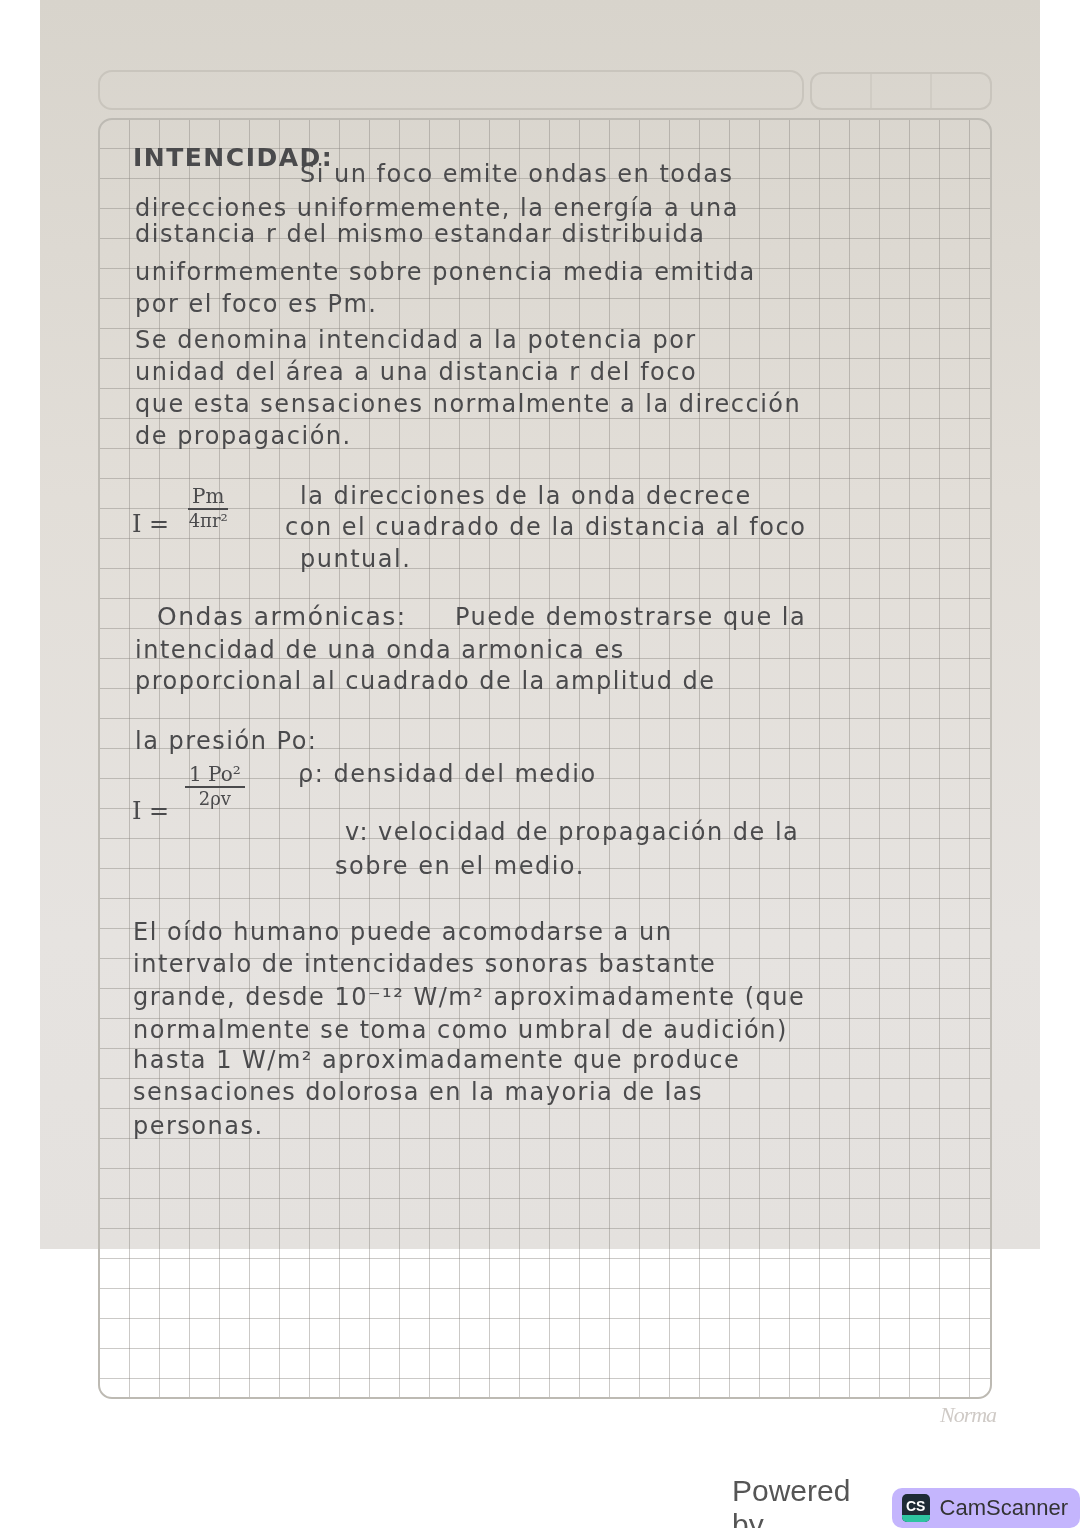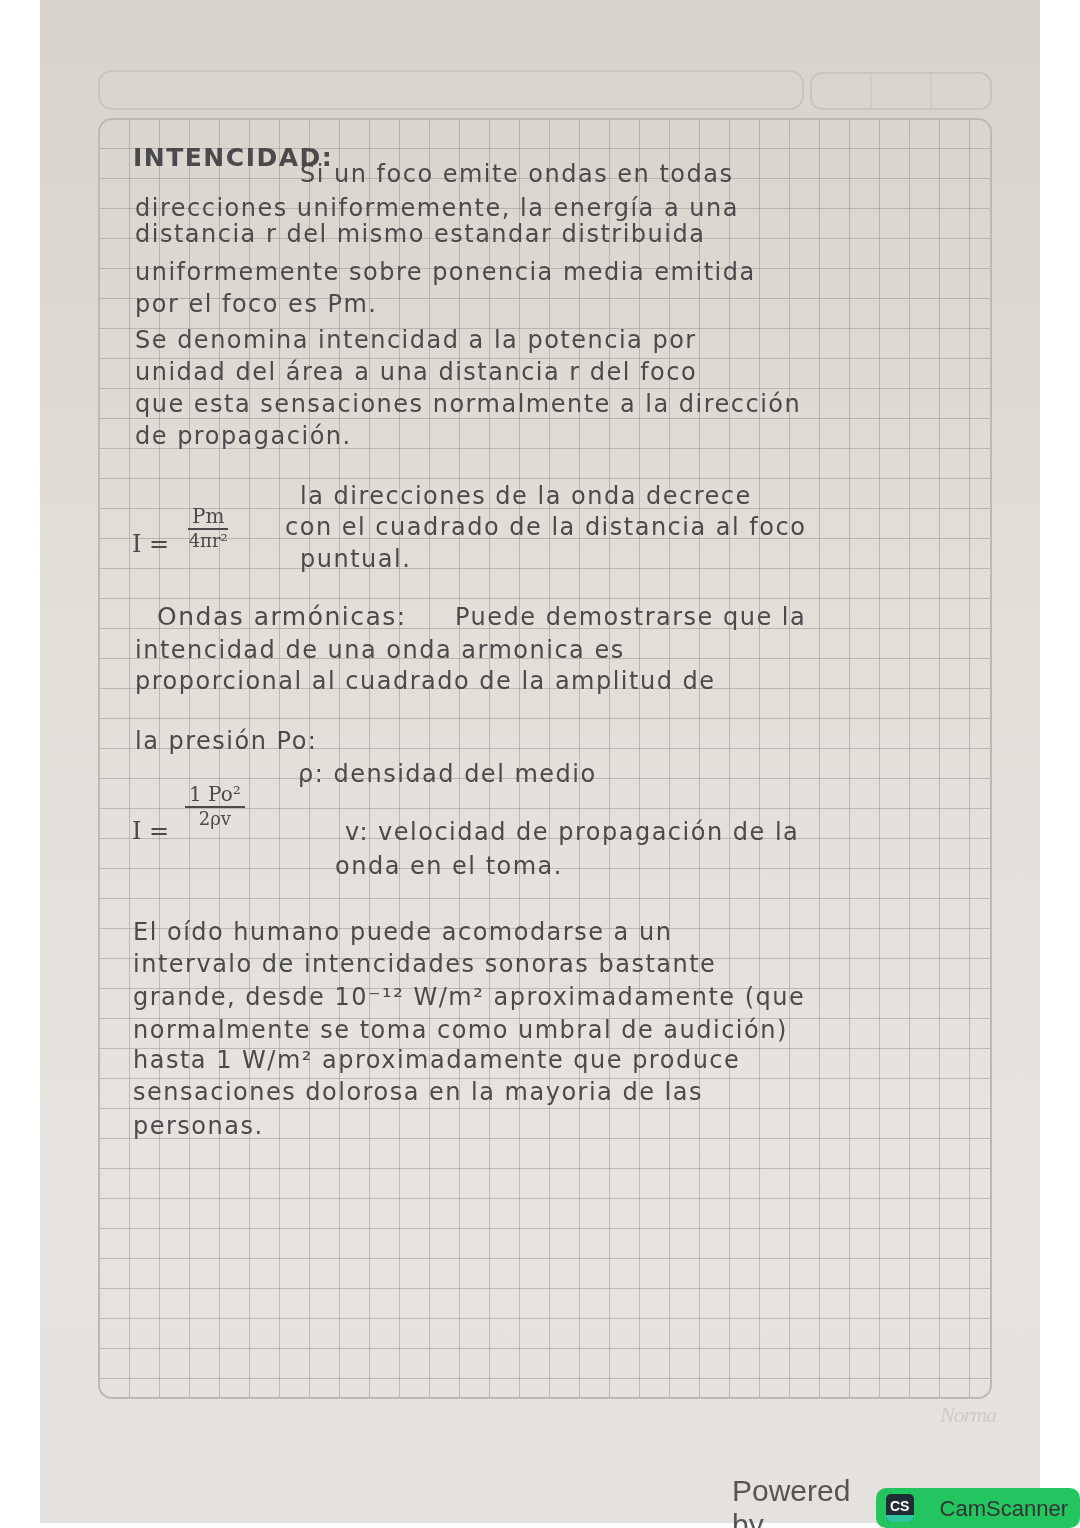--- a/index.html
+++ b/index.html
@@ -1,37 +1,37 @@
 <!DOCTYPE html>
 <html><head>
 <meta charset="utf-8">
 <style>
   html, body { margin:0; padding:0; }
   body { width:1080px; height:1528px; background:#ffffff; position:relative; overflow:hidden; font-family:"DejaVu Sans", sans-serif; }
-  .page { position:absolute; left:40px; top:0; width:1000px; height:1523px;
+  .page { position:absolute; left:40px; top:0; width:1000px; height:1249px;
           background: linear-gradient(180deg,#d8d4cc 0%,#e2ded8 40%,#e6e3e0 75%,#e4e1de 100%); }
   .header-box { position:absolute; left:58px; top:70px; width:702px; height:36px; border:2px solid #c9c5bd; border-radius:14px; }
   .date-box { position:absolute; left:770px; top:72px; width:178px; height:34px; border:2px solid #c9c5bd; border-radius:12px;
               background-image: linear-gradient(90deg, transparent 58px, #d0ccc4 58px, #d0ccc4 60px, transparent 60px, transparent 118px, #d0ccc4 118px, #d0ccc4 120px, transparent 120px); }
   .grid { position:absolute; left:58px; top:118px; width:890px; height:1277px; border:2px solid #bdbab3; border-radius:14px;
           background-image:
             linear-gradient(90deg, rgba(140,136,130,0.45) 1px, transparent 1px),
             linear-gradient(0deg, rgba(140,136,130,0.45) 1px, transparent 1px);
           background-size:30px 30px; background-position:-1px -1px; }
   .brand { position:absolute; left:900px; top:1402px; font-family:"Liberation Serif", serif; font-style:italic; font-size:22px; color:#cfcac6; letter-spacing:-1px; }
   .hw { position:absolute; font-family:"DejaVu Sans", sans-serif; color:#4a4a4c; font-size:24px; letter-spacing:1.5px; white-space:nowrap; line-height:28px; }
   .hw.title { font-size:25px; }
-  .formula { position:absolute; font-family:"DejaVu Serif", serif; color:#4a4a4c;margin-top:20px; }
+  .formula { position:absolute; font-family:"DejaVu Serif", serif; color:#4a4a4c; }
   .frac { position:absolute; display:flex; flex-direction:column; align-items:center; }
   .frac .num { font-size:20px; padding:0 4px; }
   .frac .bar { height:2px; background:#4a4a4c; width:100%; }
   .frac .den { font-size:18px; }
   .footer { position:absolute; left:732px; top:1474px; display:flex; align-items:center; }
   .powered { font-family:"Liberation Sans", sans-serif; font-size:30px; color:#555; margin-right:16px; }
-  .cs-badge { display:flex; align-items:flex-end; background:#22c55e; border-radius:10px; padding:6px 12px 6px 10px;gap:16px; }
+  .cs-badge { display:flex; align-items:center; background:#c4b5fd; border-radius:10px; padding:6px 12px 6px 10px; }
   .cs-logo { width:28px; height:28px; border-radius:5px; background:#1f2b35; position:relative; overflow:hidden; margin-right:10px;
              color:#fff; font-family:"Liberation Sans", sans-serif; font-weight:bold; font-size:14px; display:flex; align-items:center; justify-content:center; }
   .cs-logo::after { content:""; position:absolute; left:0; right:0; bottom:0; height:7px; background:#2ec4a0; }
   .cs-logo span { position:relative; top:-2px; z-index:1; }
   .cs-name { font-family:"Liberation Sans", sans-serif; font-size:22px; color:#333; }
 </style>
 </head>
 <body>
 
 <div class="page">
@@ -69,21 +69,21 @@
 <div class="hw" style="left:135px;top:699px;margin-top:28px;">la presión Po:</div>
 
 <div class="formula" style="left:132px;top:797px;font-size:24px;">I =</div>
 <div class="frac formula" style="left:185px;top:762px;justify-content:flex-end;">
   <span class="num">1 Po²</span>
   <span class="bar"></span>
   <span class="den">2ρv</span>
 </div>
 <div class="hw" style="left:298px;top:760px;">ρ: densidad del medio</div>
 <div class="hw" style="left:345px;top:818px;">v: velocidad de propagación de la</div>
-<div class="hw" style="left:335px;top:852px;">onda en el toma.</div>
+<div class="hw" style="left:335px;top:852px;">sobre en el medio.</div>
 
 <div class="hw" style="left:133px;top:918px;">El oído humano puede acomodarse a un</div>
 <div class="hw" style="left:133px;top:950px;">intervalo de intencidades sonoras bastante</div>
 <div class="hw" style="left:133px;top:983px;">grande, desde 10⁻¹² W/m² aproximadamente (que</div>
 <div class="hw" style="left:133px;top:1016px;">normalmente se toma como umbral de audición)</div>
 <div class="hw" style="left:133px;top:1046px;">hasta 1 W/m² aproximadamente que produce</div>
 <div class="hw" style="left:133px;top:1078px;">sensaciones dolorosa en la mayoria de las</div>
 <div class="hw" style="left:133px;top:1112px;">personas.</div>
 
 <div class="footer">

